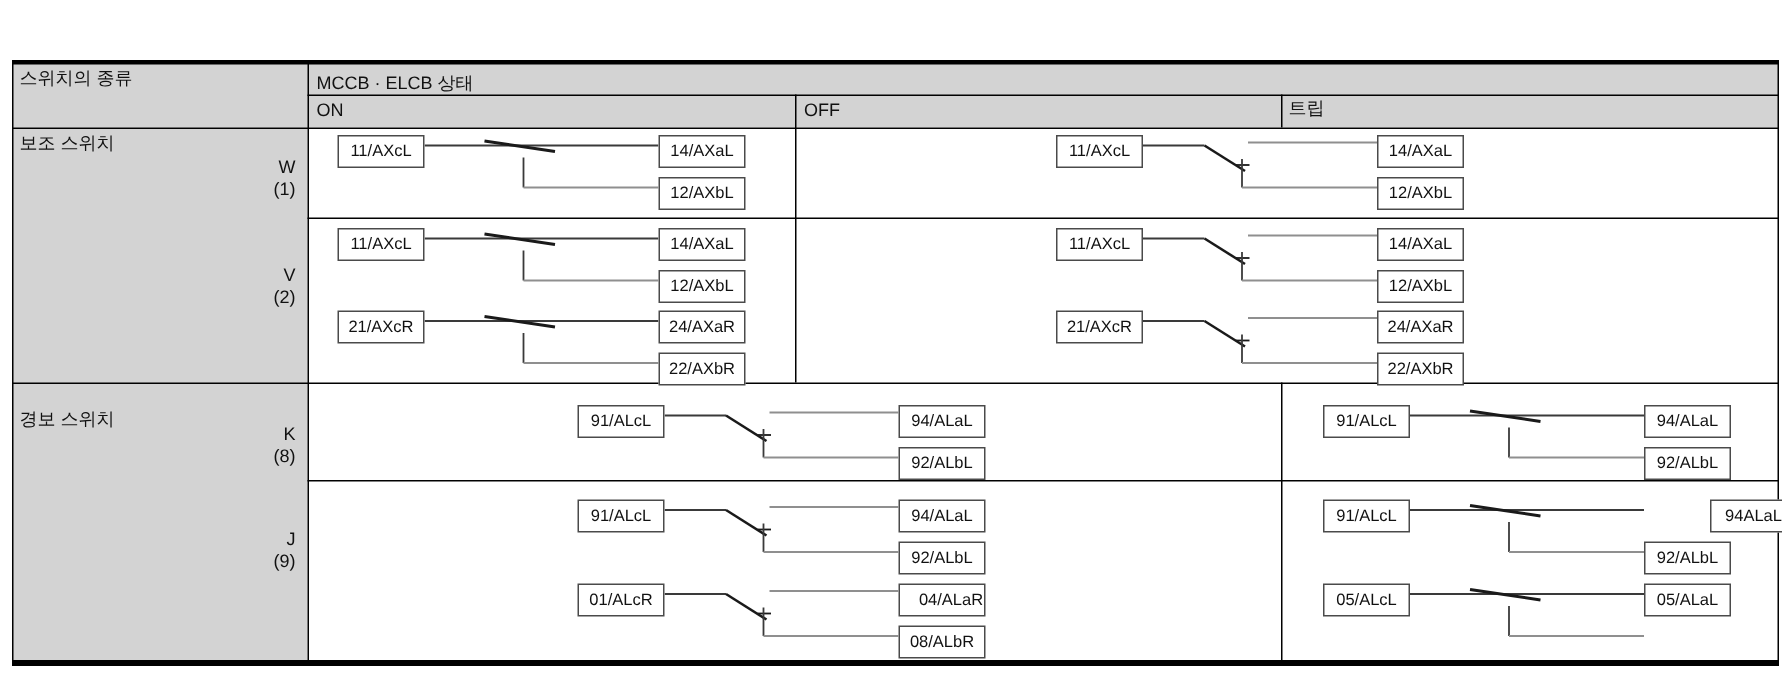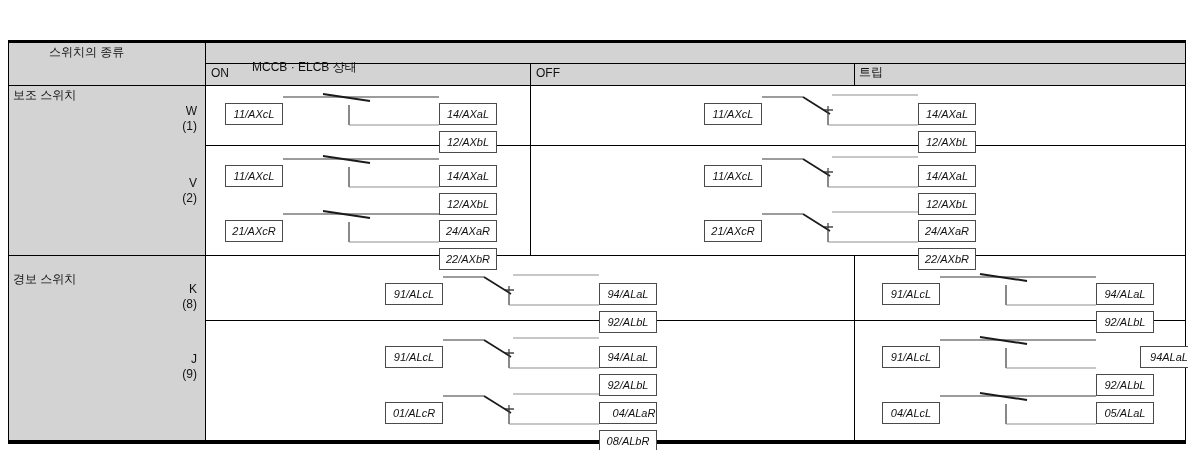--- a/index.html
+++ b/index.html
@@ -32,22 +32,22 @@
   <div class="hline" style="left:205px;top:320px;width:981px;height:1px;"></div>
   <div class="hline" style="left:8px;top:440px;width:1178px;height:4px;"></div>
 
   <div class="vline" style="left:8px;top:40px;width:1px;height:400px;"></div>
   <div class="vline" style="left:1185px;top:40px;width:1px;height:400px;"></div>
   <div class="vline" style="left:205px;top:40px;width:1px;height:400px;"></div>
   <div class="vline" style="left:530px;top:63px;width:1px;height:192px;"></div>
   <div class="vline" style="left:854px;top:63px;width:1px;height:22px;"></div>
   <div class="vline" style="left:854px;top:255px;width:1px;height:185px;"></div>
 
-  <div class="txt" style="left:13px;top:45px;margin-left:36px;">스위치의 종류</div>
-  <div class="txt" style="left:211px;top:60px;margin-left:41px;">MCCB · ELCB 상태</div>
+  <div class="txt" style="left:13px;top:45px;">스위치의 종류</div>
+  <div class="txt" style="left:211px;top:48px;">MCCB · ELCB 상태</div>
   <div class="txt" style="left:211px;top:66px;">ON</div>
   <div class="txt" style="left:536px;top:66px;">OFF</div>
   <div class="txt" style="left:859px;top:65px;">트립</div>
 
   <div class="txt" style="left:13px;top:88px;">보조 스위치</div>
   <div class="txt" style="left:13px;top:260px;margin-top:12px;">경보 스위치</div>
 
   <div class="rowlabel" style="top:104px;">W</div>
   <div class="rowlabel" style="top:119px;">(1)</div>
   <div class="rowlabel" style="top:176px;">V</div>
@@ -113,21 +113,21 @@
       <line x1="940" y1="340" x2="1096" y2="340" stroke="#3a3a3a" stroke-width="1.2"></line>
       <line x1="980" y1="337" x2="1027" y2="344" stroke="#1a1a1a" stroke-width="2"></line>
       <line x1="1006" y1="348" x2="1006" y2="368" stroke="#3a3a3a" stroke-width="1.2"></line>
       <line x1="1006" y1="368" x2="1096" y2="368" stroke="#8f8f8f" stroke-width="1.2"></line>
       <line x1="940" y1="396" x2="1096" y2="396" stroke="#3a3a3a" stroke-width="1.2"></line>
       <line x1="980" y1="393" x2="1027" y2="400" stroke="#1a1a1a" stroke-width="2"></line>
       <line x1="1006" y1="404" x2="1006" y2="424" stroke="#3a3a3a" stroke-width="1.2"></line>
       <line x1="1006" y1="424" x2="1096" y2="424" stroke="#8f8f8f" stroke-width="1.2"></line>
     </svg>
 
-  <div id="diagram-layer" class="abs" style="left:0;top:17px;width:1188px;height:320px;font-style:italic;">
+  <div id="diagram-layer" class="abs" style="left:0;top:4px;width:1188px;height:320px;">
       <div class="cbox" style="left: 225px; top: 86px; border-color: rgb(74, 74, 74);">11/AXcL</div>
       <div class="cbox" style="left: 439px; top: 86px; border-color: rgb(74, 74, 74);">14/AXaL</div>
       <div class="cbox" style="left: 439px; top: 114px; border-color: rgb(74, 74, 74);">12/AXbL</div>
       <div class="cbox" style="left: 704px; top: 86px; border-color: rgb(74, 74, 74);">11/AXcL</div>
       <div class="cbox" style="left: 918px; top: 86px; border-color: rgb(74, 74, 74);">14/AXaL</div>
       <div class="cbox" style="left: 918px; top: 114px; border-color: rgb(74, 74, 74);">12/AXbL</div>
       <div class="cbox" style="left: 225px; top: 148px; border-color: rgb(74, 74, 74);">11/AXcL</div>
       <div class="cbox" style="left: 439px; top: 148px; border-color: rgb(74, 74, 74);">14/AXaL</div>
       <div class="cbox" style="left: 439px; top: 176px; border-color: rgb(74, 74, 74);">12/AXbL</div>
       <div class="cbox" style="left: 225px; top: 203px; border-color: rgb(74, 74, 74);">21/AXcR</div>
@@ -147,17 +147,17 @@
       <div class="cbox" style="left: 1096px; top: 294px; border-color: rgb(74, 74, 74);">92/ALbL</div>
       <div class="cbox" style="left: 385px; top: 329px; border-color: rgb(74, 74, 74);">91/ALcL</div>
       <div class="cbox" style="left: 599px; top: 329px; border-color: rgb(74, 74, 74);">94/ALaL</div>
       <div class="cbox" style="left: 599px; top: 357px; border-color: rgb(74, 74, 74);">92/ALbL</div>
       <div class="cbox" style="left: 385px; top: 385px; border-color: rgb(74, 74, 74);">01/ALcR</div>
       <div class="cbox" style="left: 599px; top: 385px; border-color: rgb(74, 74, 74); padding-left: 12px;">04/ALaR</div>
       <div class="cbox" style="left: 599px; top: 413px; border-color: rgb(74, 74, 74);">08/ALbR</div>
       <div class="cbox" style="left: 882px; top: 329px; border-color: rgb(74, 74, 74);">91/ALcL</div>
       <div class="cbox" style="left: 1096px; top: 329px; border-color: rgb(74, 74, 74); margin-left: 44px;">94ALaL</div>
       <div class="cbox" style="left: 1096px; top: 357px; border-color: rgb(74, 74, 74);">92/ALbL</div>
-      <div class="cbox" style="left: 882px; top: 385px; border-color: rgb(74, 74, 74);">04/ALcL</div>
+      <div class="cbox" style="left: 882px; top: 385px; border-color: rgb(74, 74, 74);">05/ALcL</div>
       <div class="cbox" style="left: 1096px; top: 385px; border-color: rgb(74, 74, 74);">05/ALaL</div>
       <div class="cbox" style="left: 1096px; top: 413px; border-color: rgb(74, 74, 74); margin-top: 37px;">02/ALbL</div>
     </div>
 </div>
 
 </body></html>

